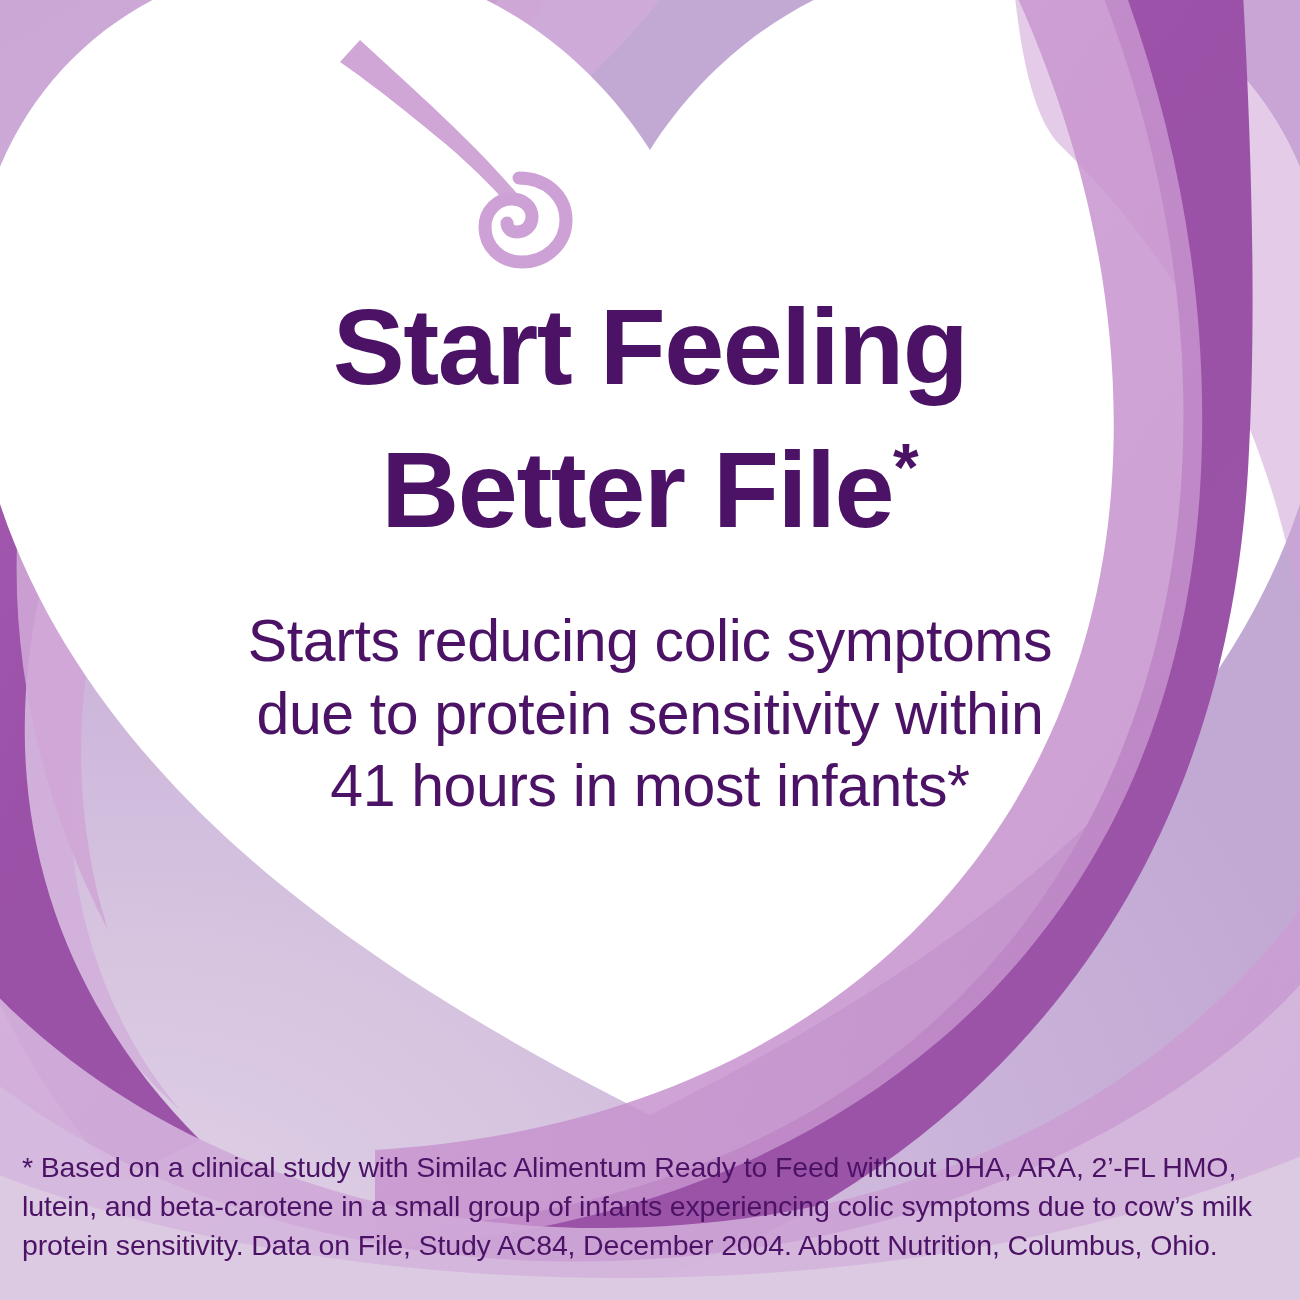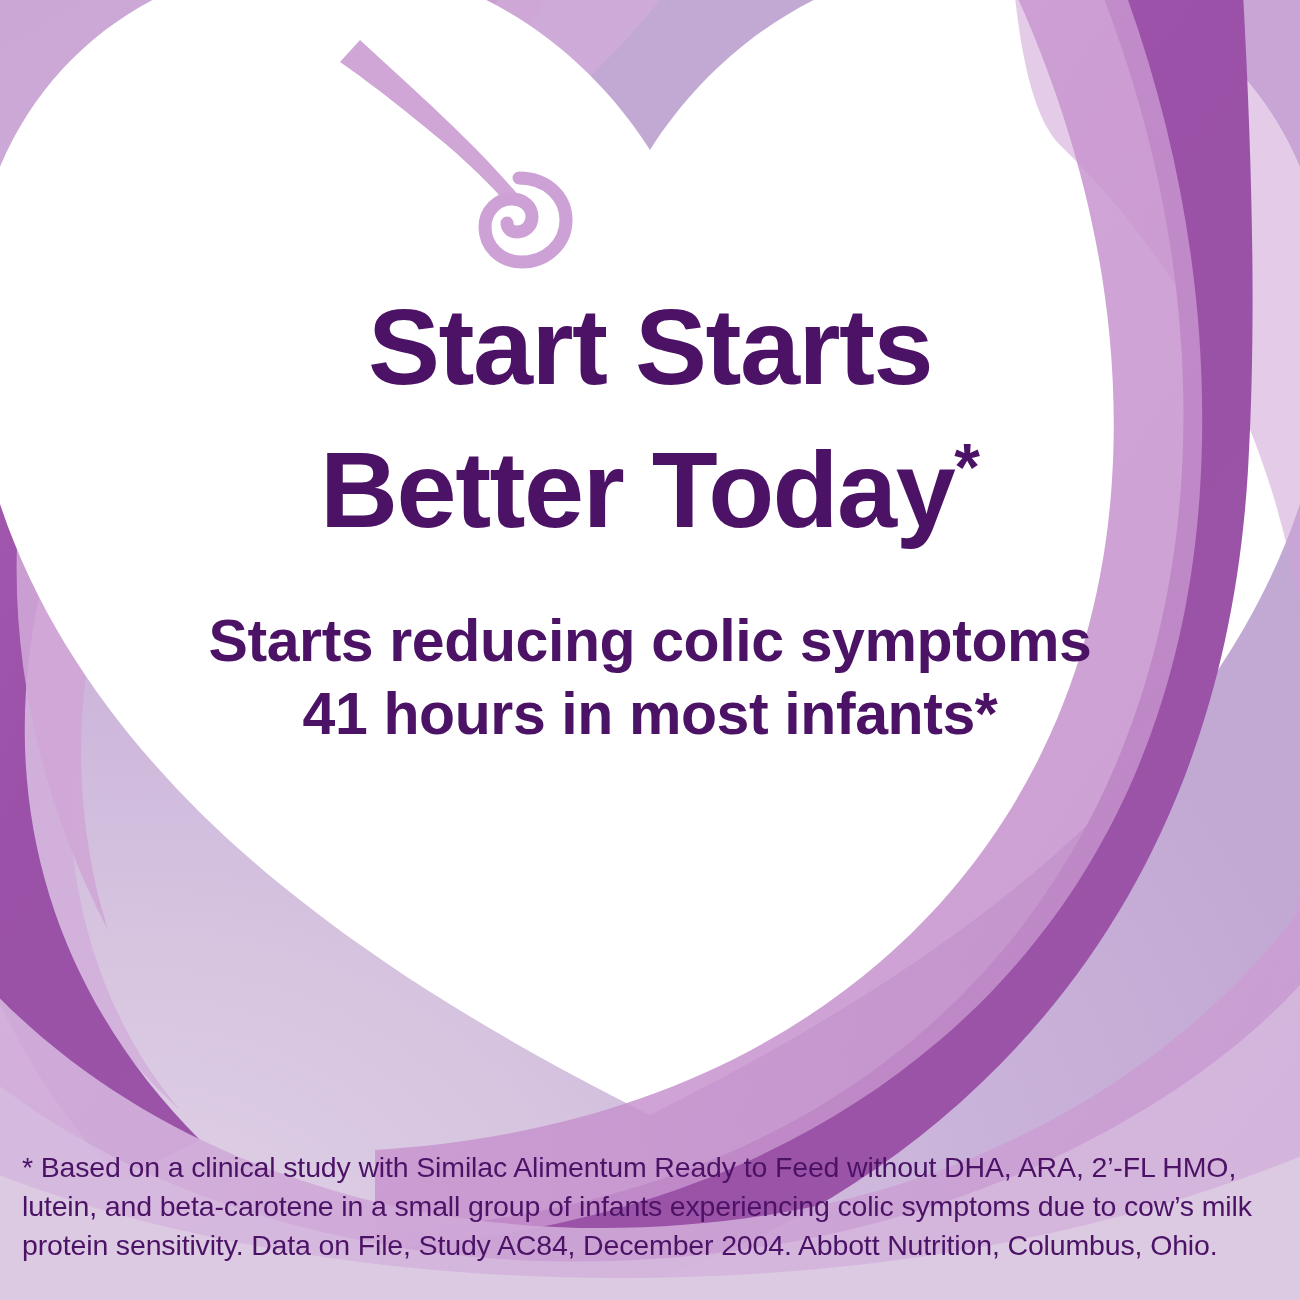--- a/index.html
+++ b/index.html
@@ -61,21 +61,21 @@
   }
   .subhead {
     position: absolute;
     left: 150px;
     top: 605px;
     width: 1000px;
     text-align: center;
     color: #4b1266;
     font-size: 59px;
     line-height: 1.23;
-    font-weight: 700;
+    font-weight: 400;
     letter-spacing: -0.4px;
   }
   .footnote {
     position: absolute;
     left: 22px;
     top: 1148px;
     width: 1248px;
     color: #4b1266;
     font-size: 28.5px;
     line-height: 1.36;
@@ -222,27 +222,28 @@
                C 485,211 497,199 512,199
                C 524,199 532,207 532,217
                C 532,226 525,232 517,232
                C 511,232 507,228 507,223" fill="none" stroke="#cda1d5" stroke-width="13" stroke-linecap="round"></path>
     </g>
   </svg>
 
   <div class="content">
 
     <div class="headline">
-      <div>Start Starts</div>
+      <div>Start Feeling</div>
       <div>
-        <span>Better Today</span><span class="star">*</span>
+        <span>Better File</span><span class="star">*</span>
       </div>
     </div>
 
     <div class="subhead">
       <div>Starts reducing colic symptoms</div>
+      <div>due to protein sensitivity within</div>
       <div>41 hours in most infants*</div>
     </div>
 
     <div class="footnote">* Based on a clinical study with Similac Alimentum Ready to Feed without DHA, ARA, 2’-FL HMO, lutein, and beta-carotene in a small group of infants experiencing colic symptoms due to cow’s milk protein sensitivity. Data on File, Study AC84, December 2004. Abbott Nutrition, Columbus, Ohio.</div>
 
   </div>
 </div>
 
 </body></html>

